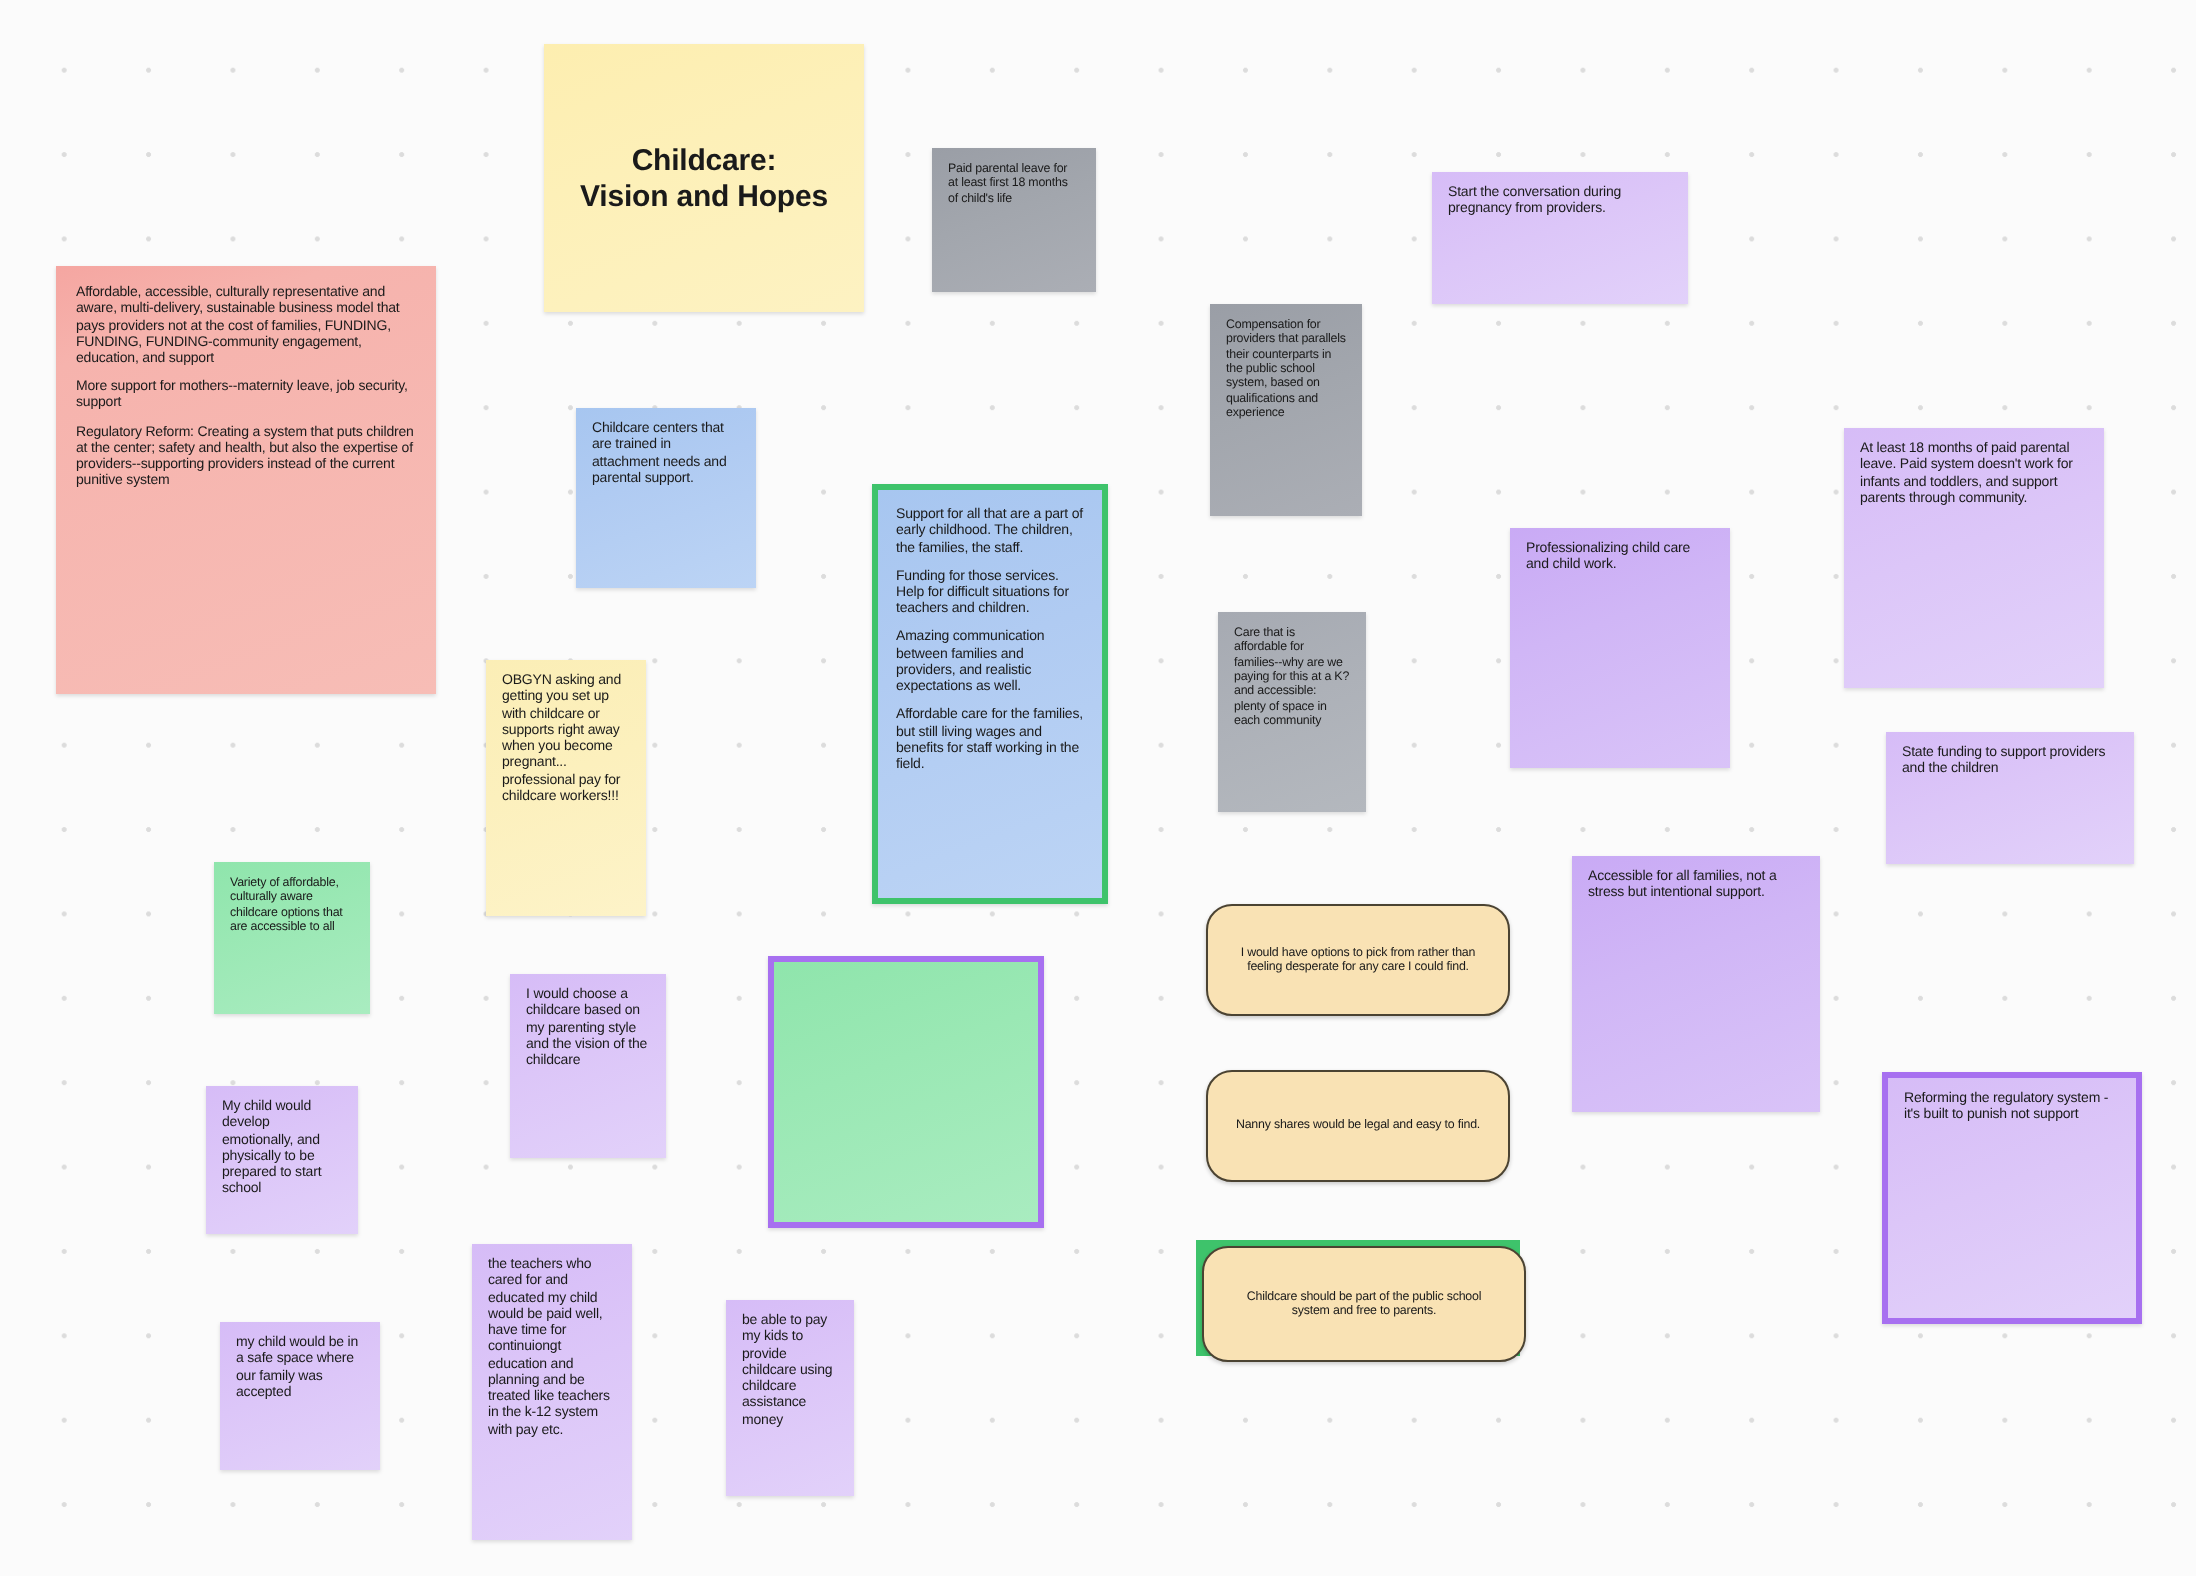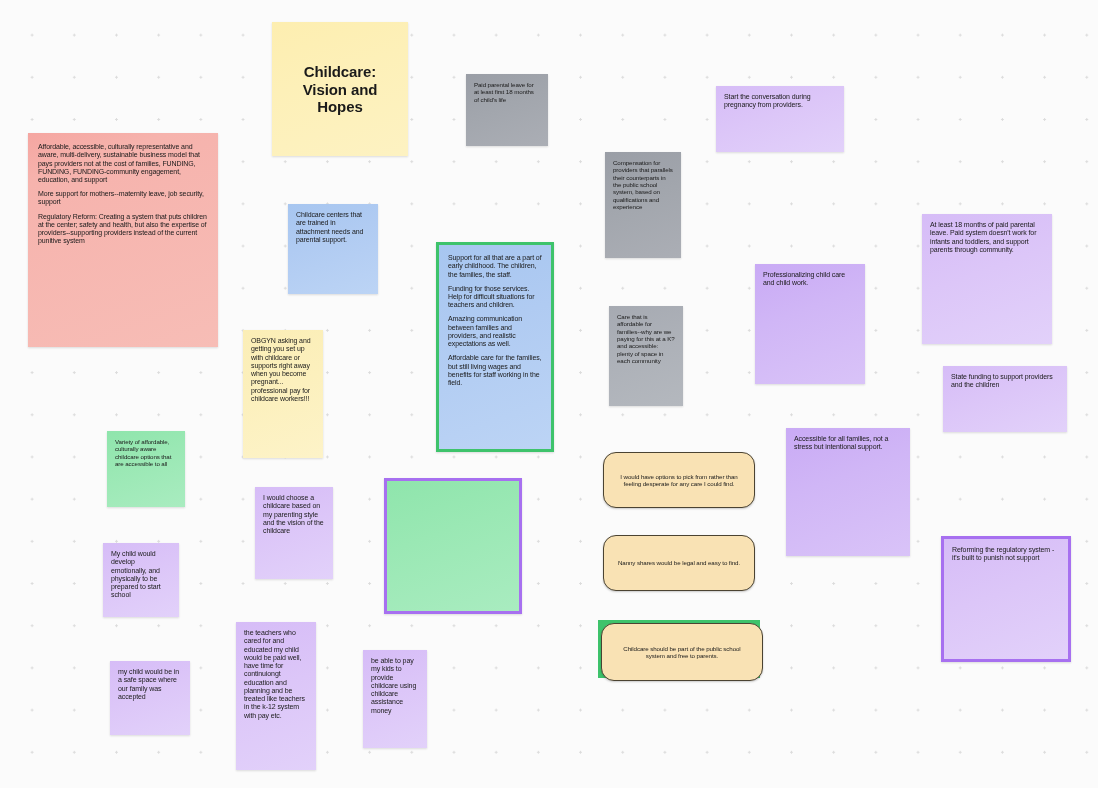--- a/index.html
+++ b/index.html
@@ -90,21 +90,21 @@
   }
   .tiny   { font-size: 6.2px; }
   .xsmall { font-size: 7.0px; }
   .large  { font-size: 15px; }
 </style>
 </head>
 <body>
 
 <div id="canvas">
 
-  <div class="note sticky sticky-yellow title-note large" style="left:272px; top:22px; width:136px; height:134px;">
+  <div class="note sticky sticky-yellow title-note large" style="left:272px; top:22px; width:160px; height:134px;">
     <span style="white-space: pre-line;">Childcare:
 Vision and Hopes</span>
   </div>
 
   <div class="note sticky sticky-gray tiny" style="left:466px; top:74px; width:82px; height:72px;">
     <span>Paid parental leave for at least first 18 months of child's life</span>
   </div>
 
   <div class="note sticky sticky-pink xsmall" style="left:28px; top:133px; width:190px; height:214px; padding:10px 10px;">
     <p>Affordable, accessible, culturally representative and aware,  multi-delivery, sustainable business model that pays providers not at the cost of families, FUNDING, FUNDING, FUNDING-community engagement, education, and support</p>

